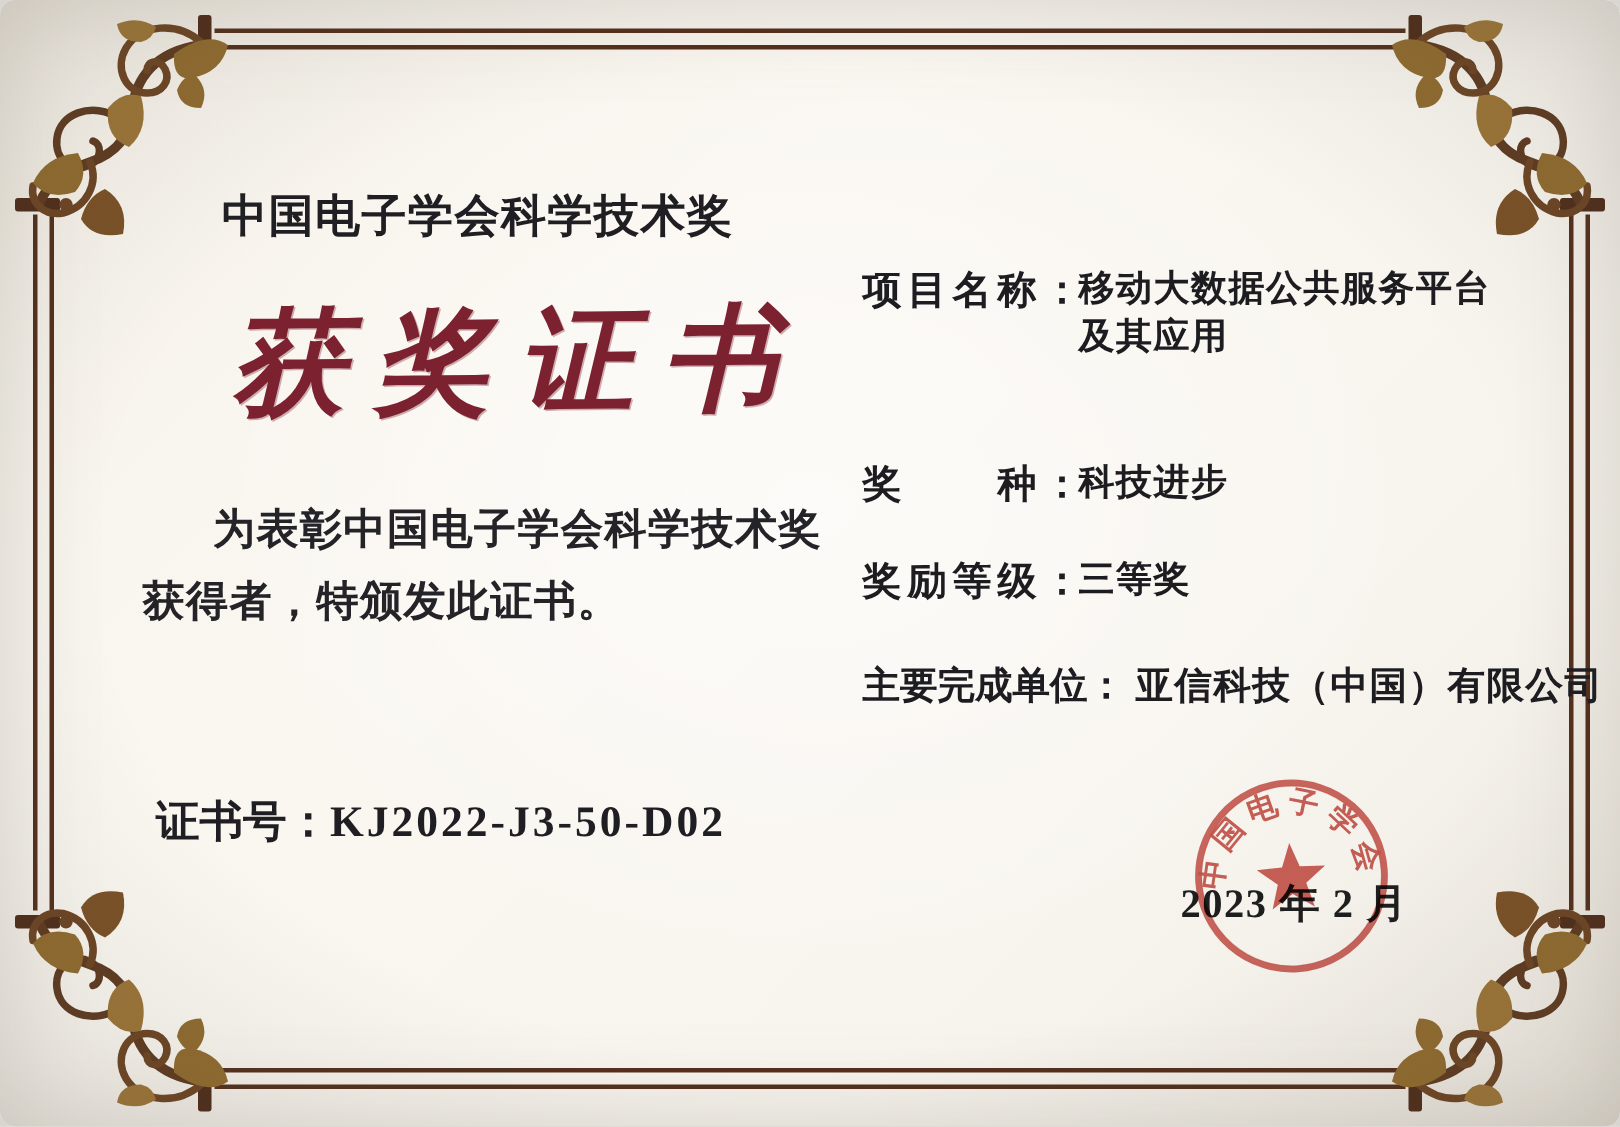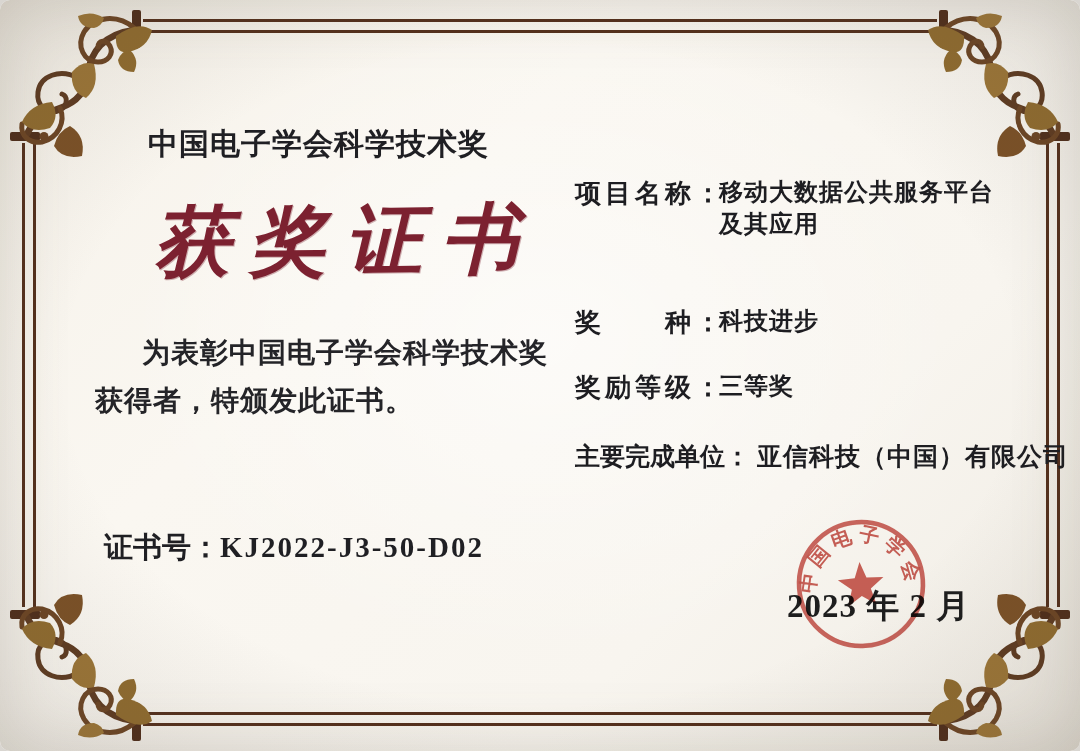--- a/index.html
+++ b/index.html
@@ -43,21 +43,21 @@
   .f-project-label{left:575px;top:176px;}
   .f-project-v1{left:719px;top:176px;}
   .f-project-v2{left:719px;top:208px;}
   .f-type-label{left:575px;top:305px;}
   .f-type-v{left:719px;top:305px;}
   .f-grade-label{left:575px;top:370px;}
   .f-grade-v{left:719px;top:370px;}
   .f-unit-label{left:575px;top:440px;font-size:25px;letter-spacing:0;}
   .f-unit-v{left:757px;top:440px;font-size:25px;}
   
-  .date{left:787px;top:584px;font-size:33px;font-weight:700;color:#1e1e1e;letter-spacing:1px;z-index:1;}
+  .date{left:787px;top:584px;font-size:27px;font-weight:700;color:#1e1e1e;letter-spacing:1px;z-index:1;}
   .seal{position:absolute;left:775px;top:498px;width:172px;height:172px;z-index:2;
         mix-blend-mode:multiply;opacity:.92;pointer-events:none;transform:rotate(-4deg);}
 </style>
 </head>
 <body>
 
 <div class="stage">
 
   <svg width="0" height="0" style="position:absolute" aria-hidden="true">
     <defs>

